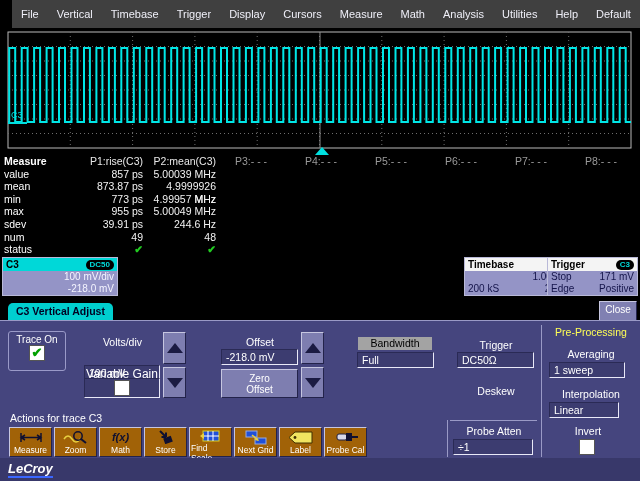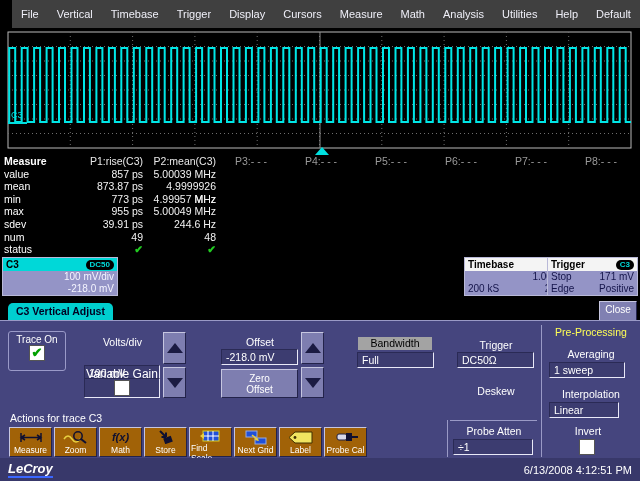--- a/index.html
+++ b/index.html
@@ -430,16 +430,15 @@
               </svg>
           </span>
           <span>Probe Cal</span>
         </div>
       </div>
     </div>
   </div>
 
   <div class="statusbar">
     <span class="logo">LeCroy</span>
-    <span class="datetime">6/13/2008 4:12:51 PM</span>
   </div>
 
 </div>
 
 </body></html>

